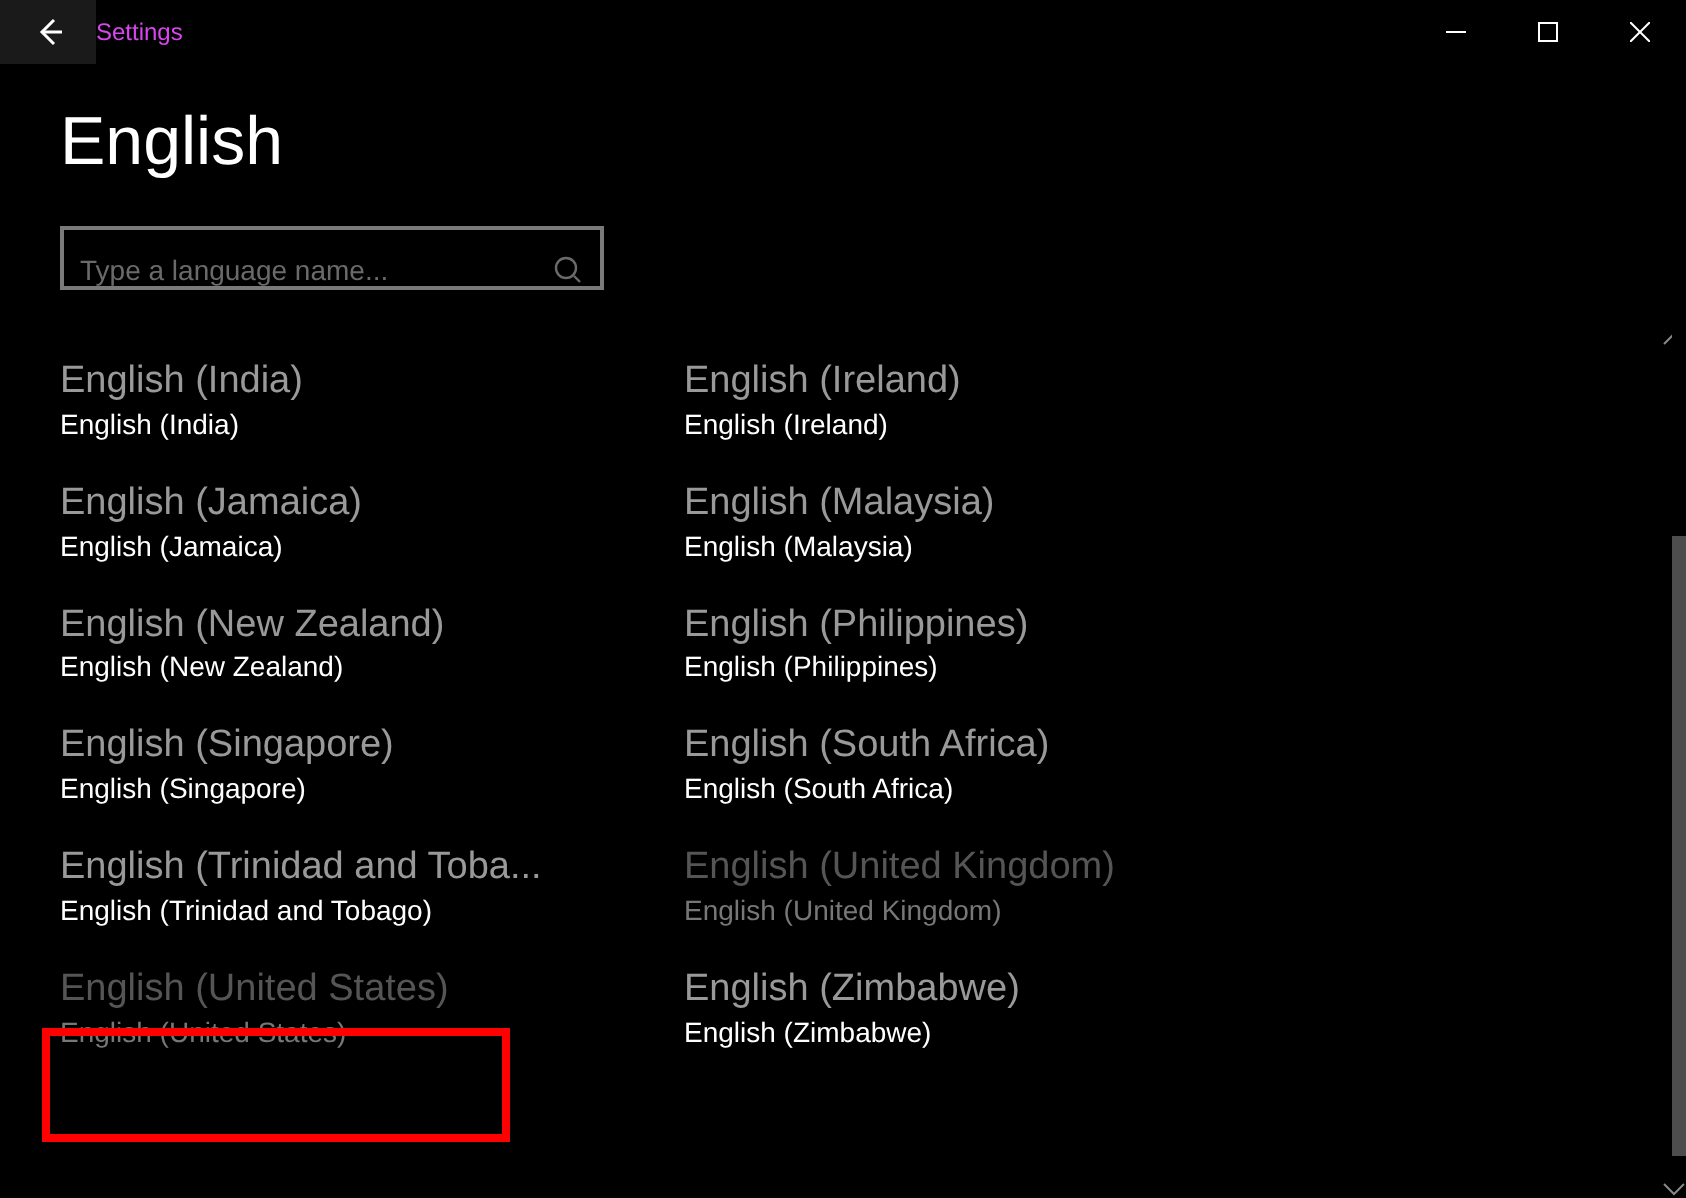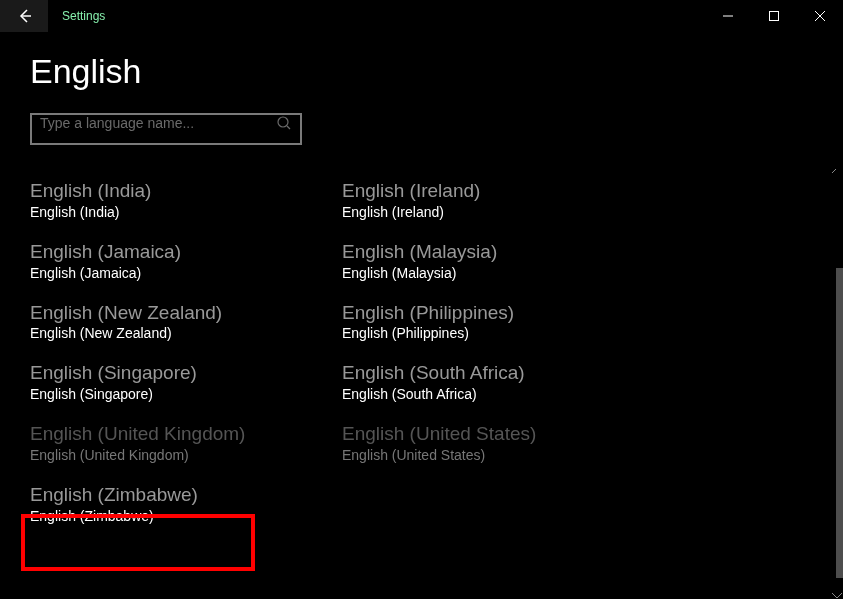--- a/index.html
+++ b/index.html
@@ -26,22 +26,21 @@
       width: 48px;
       height: 32px;
       background: #1a1a1a;
       display: flex;
       align-items: center;
       justify-content: center;
       cursor: pointer;
     }
     .titlebar-title {
       font-size: 12px;
-      color: #86efac;
-      margin-left: 14px;
+      color: #d946ef;
     }
     .window-controls {
       margin-left: auto;
       display: flex;
       height: 32px;
     }
     .win-btn {
       width: 46px;
       height: 32px;
       display: flex;
@@ -58,21 +57,21 @@
       color: #fff;
       margin-top: 20px;
       margin-bottom: 22px;
     }
     .search-box {
       width: 272px;
       height: 32px;
       background: #000;
       border: 2px solid #7a7a7a;
       display: flex;
-      align-items: flex-start;
+      align-items: flex-end;
       padding: 0 8px;
       margin-bottom: 32px;
     }
     .search-input {
       flex: 1;
       background: transparent;
       border: none;
       outline: none;
       color: #fff;
       font-size: 14px;
@@ -212,20 +211,24 @@
         <div class="lang-sub">English (Philippines)</div>
       </div>
       <div class="lang-item">
         <div class="lang-title">English (Singapore)</div>
         <div class="lang-sub">English (Singapore)</div>
       </div>
       <div class="lang-item">
         <div class="lang-title">English (South Africa)</div>
         <div class="lang-sub">English (South Africa)</div>
       </div>
+      <div class="lang-item">
+        <div class="lang-title">English (Trinidad and Toba...</div>
+        <div class="lang-sub">English (Trinidad and Tobago)</div>
+      </div>
       <div class="lang-item dimmed">
         <div class="lang-title">English (United Kingdom)</div>
         <div class="lang-sub">English (United Kingdom)</div>
       </div>
       <div class="lang-item dimmed">
         <div class="lang-title">English (United States)</div>
         <div class="lang-sub">English (United States)</div>
       </div>
       <div class="lang-item">
         <div class="lang-title">English (Zimbabwe)</div>

